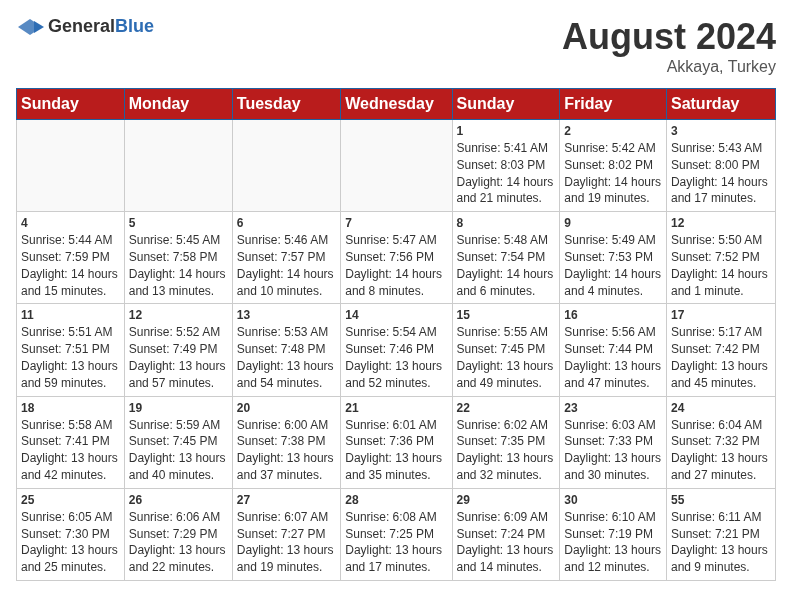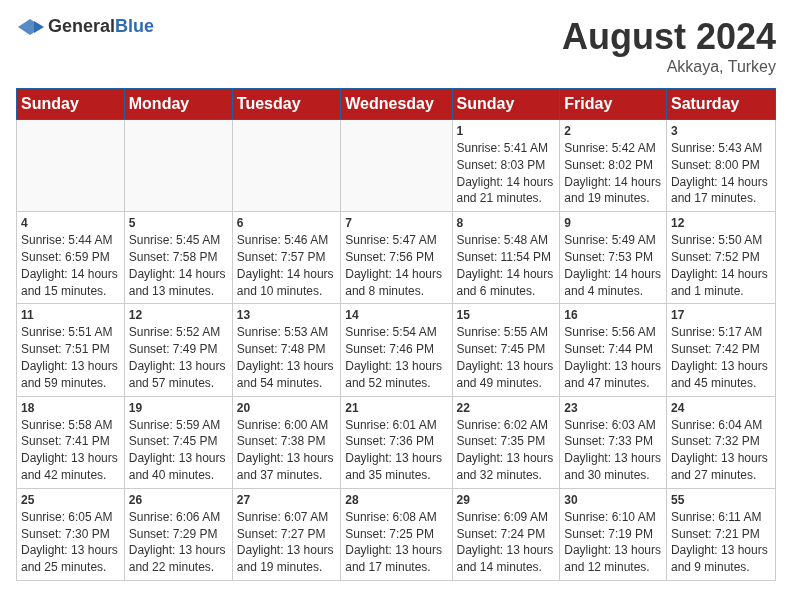--- a/index.html
+++ b/index.html
@@ -143,21 +143,21 @@
           <span class="day-number">3</span>
           <div class="day-info">Sunrise: 5:43 AM
 Sunset: 8:00 PM
 Daylight: 14 hours and 17 minutes.</div>
         </td>
       </tr>
       <tr class="week-row">
         <td>
           <span class="day-number">4</span>
           <div class="day-info">Sunrise: 5:44 AM
-Sunset: 6:59 PM
+Sunset: 7:59 PM
 Daylight: 14 hours and 15 minutes.</div>
         </td>
         <td>
           <span class="day-number">5</span>
           <div class="day-info">Sunrise: 5:45 AM
 Sunset: 7:58 PM
 Daylight: 14 hours and 13 minutes.</div>
         </td>
         <td>
           <span class="day-number">6</span>
@@ -167,21 +167,21 @@
         </td>
         <td>
           <span class="day-number">7</span>
           <div class="day-info">Sunrise: 5:47 AM
 Sunset: 7:56 PM
 Daylight: 14 hours and 8 minutes.</div>
         </td>
         <td>
           <span class="day-number">8</span>
           <div class="day-info">Sunrise: 5:48 AM
-Sunset: 11:54 PM
+Sunset: 7:54 PM
 Daylight: 14 hours and 6 minutes.</div>
         </td>
         <td>
           <span class="day-number">9</span>
           <div class="day-info">Sunrise: 5:49 AM
 Sunset: 7:53 PM
 Daylight: 14 hours and 4 minutes.</div>
         </td>
         <td>
           <span class="day-number">12</span>

